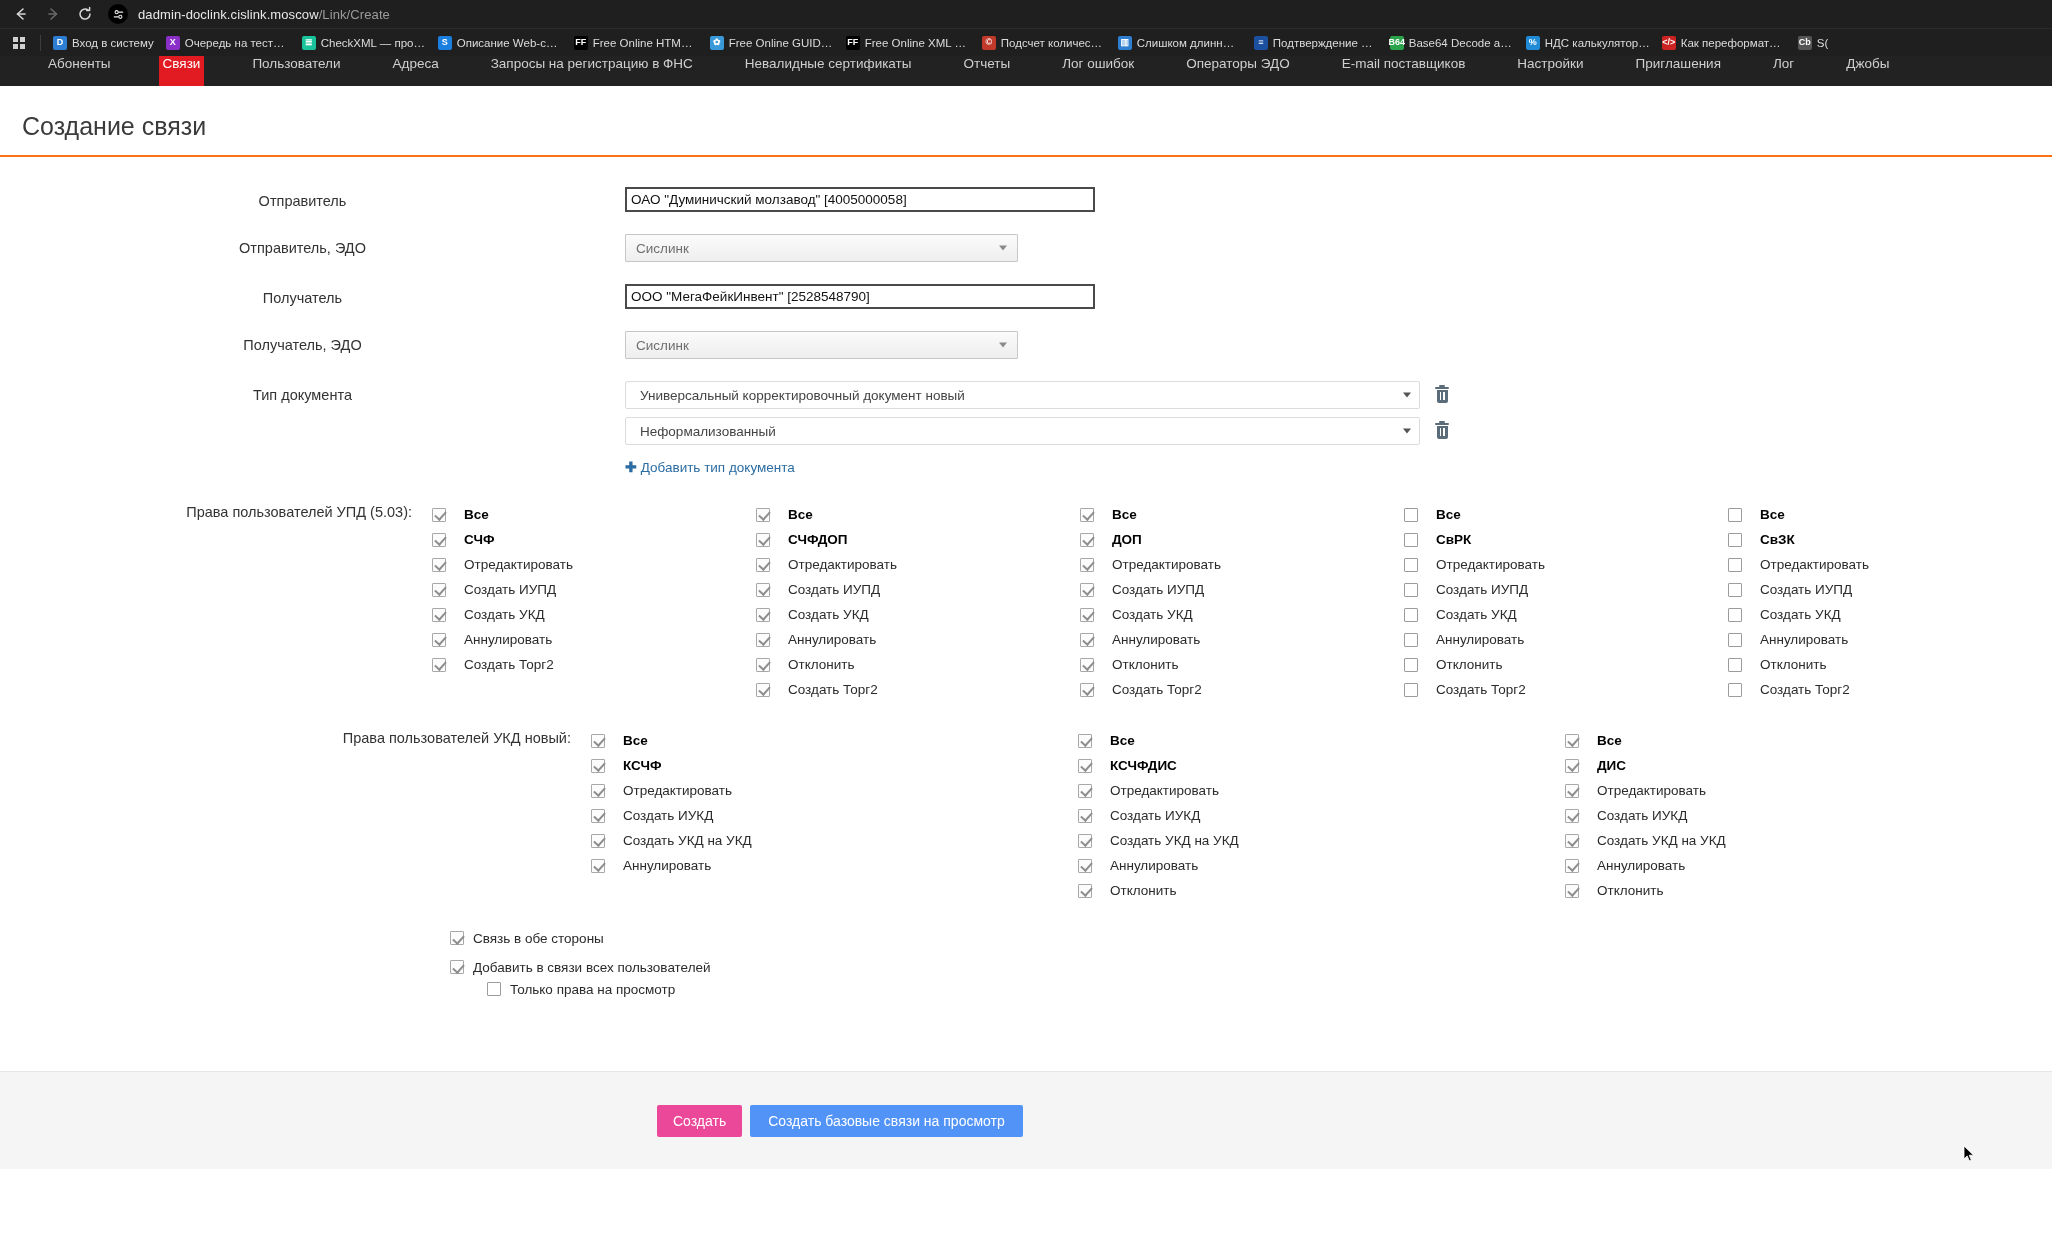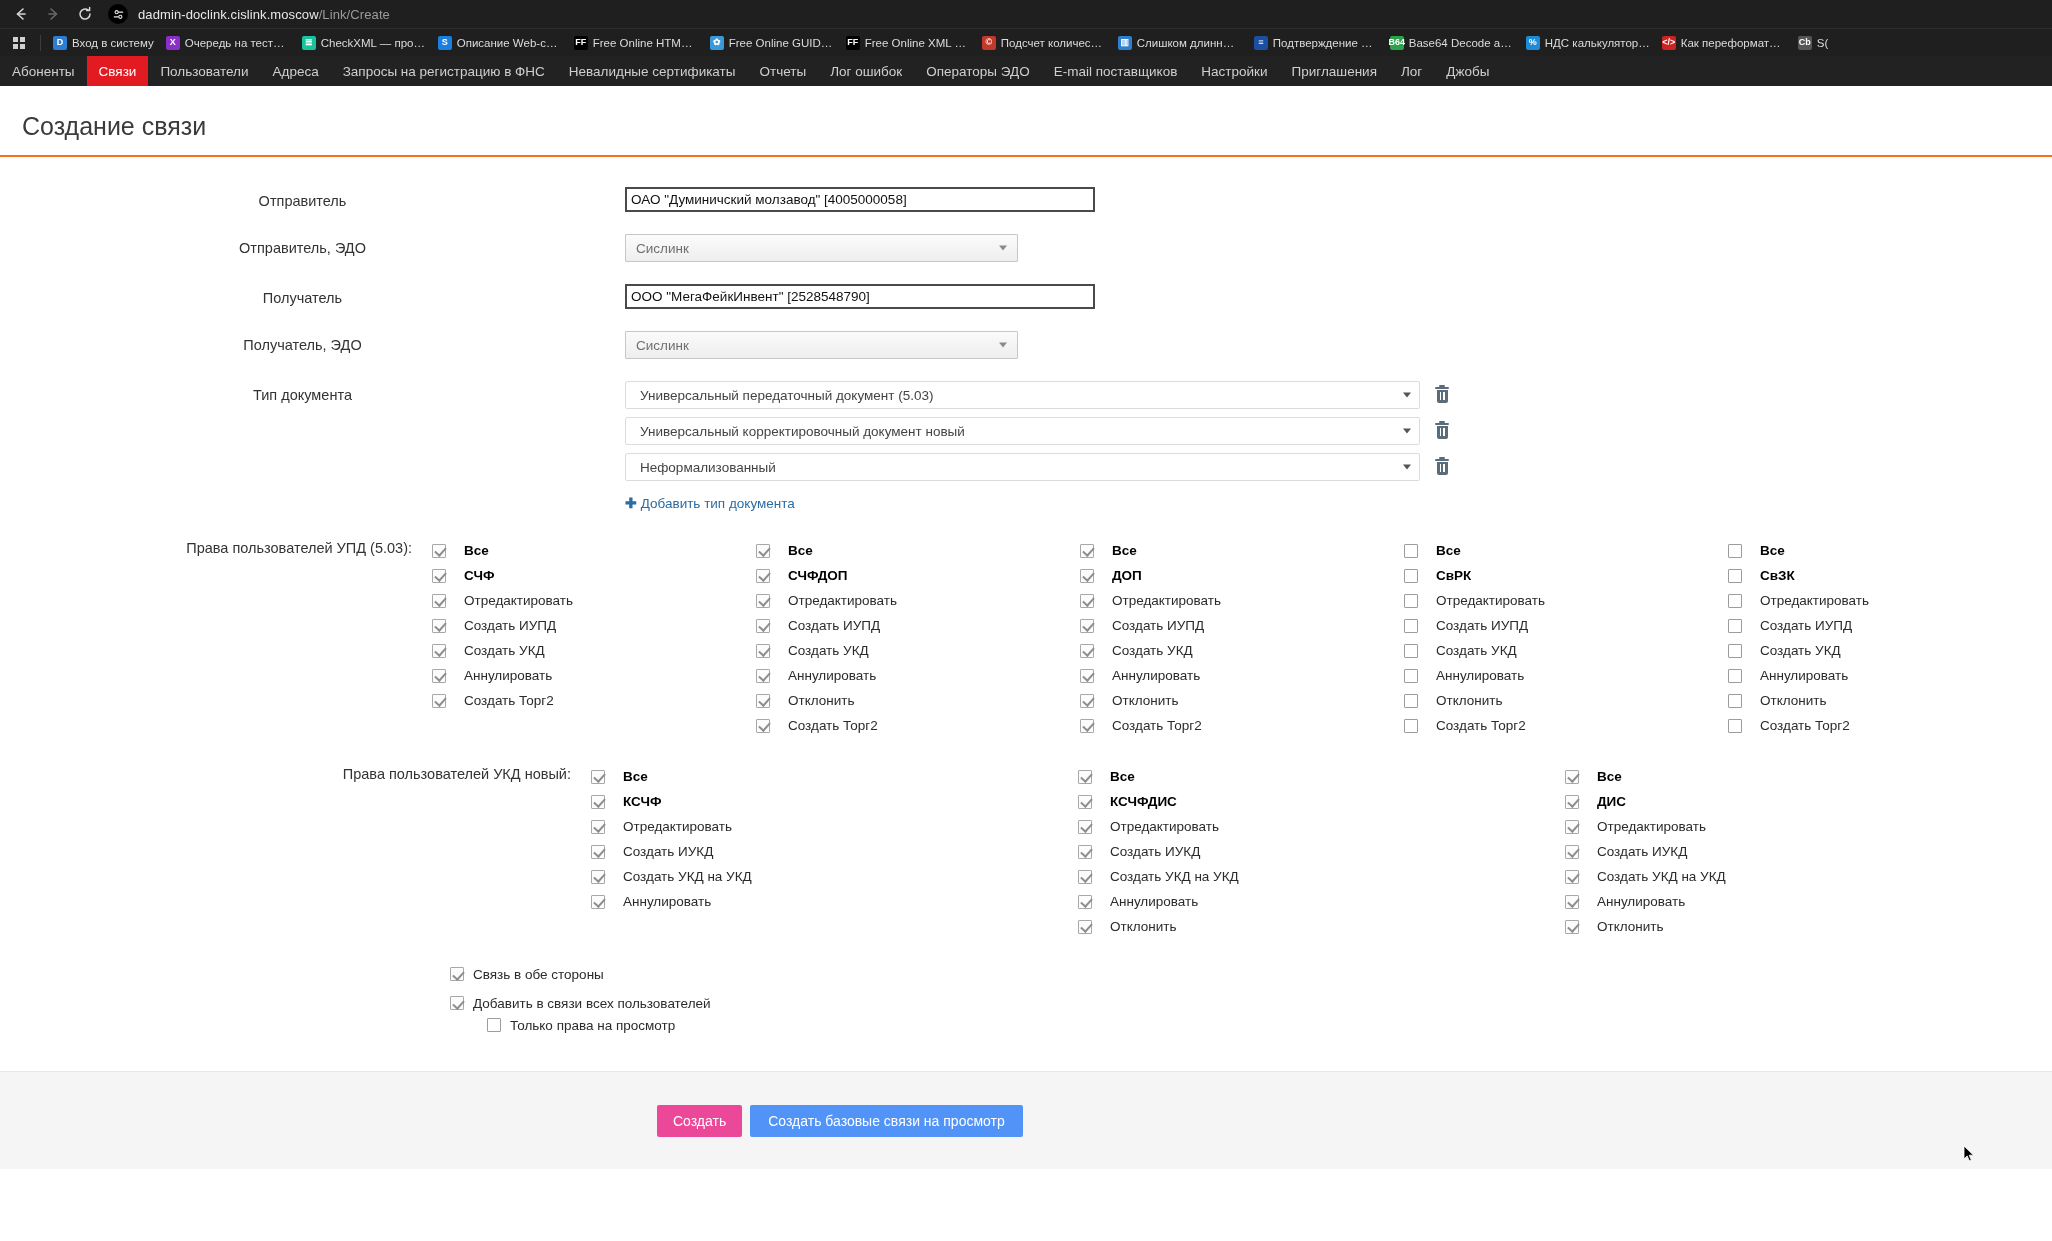--- a/index.html
+++ b/index.html
@@ -102,25 +102,25 @@
   .app-nav {
     background: #222222;
     height: 30px;
     display: flex;
     align-items: stretch;
     padding-left: 0px;
     overflow: hidden;
   }
   .nav-item {
     display: flex;
-    align-items: center;
-    padding: 0 12px;
+    padding: 0 4px;
     font-size: 13.5px;
     color: #cfcfcf;
     white-space: nowrap;
+    margin-left: 44px;
   }
   .nav-item.active {
     background: #e21b22;
     color: #ffffff;
     font-weight: 400;
   }
 
   
   .page {
     background: #fff;
@@ -538,30 +538,20 @@
         </div>
       </div>
     </div>
 
     <div class="row">
       <div class="label-col">Тип документа</div>
       <div class="field-col">
         <div id="doc-types-container">
             <div class="doc-select-wrap">
               <div class="doc-select">
-                <span>Универсальный передаточный документ (5.03)</span>
-                <span class="dcaret"></span>
-              </div>
-              <div class="trash">
-                <span class="lid"></span>
-                <span class="body"></span>
-              </div>
-            </div>
-            <div class="doc-select-wrap">
-              <div class="doc-select">
                 <span>Универсальный корректировочный документ новый</span>
                 <span class="dcaret"></span>
               </div>
               <div class="trash">
                 <span class="lid"></span>
                 <span class="body"></span>
               </div>
             </div>
             <div class="doc-select-wrap">
               <div class="doc-select">

